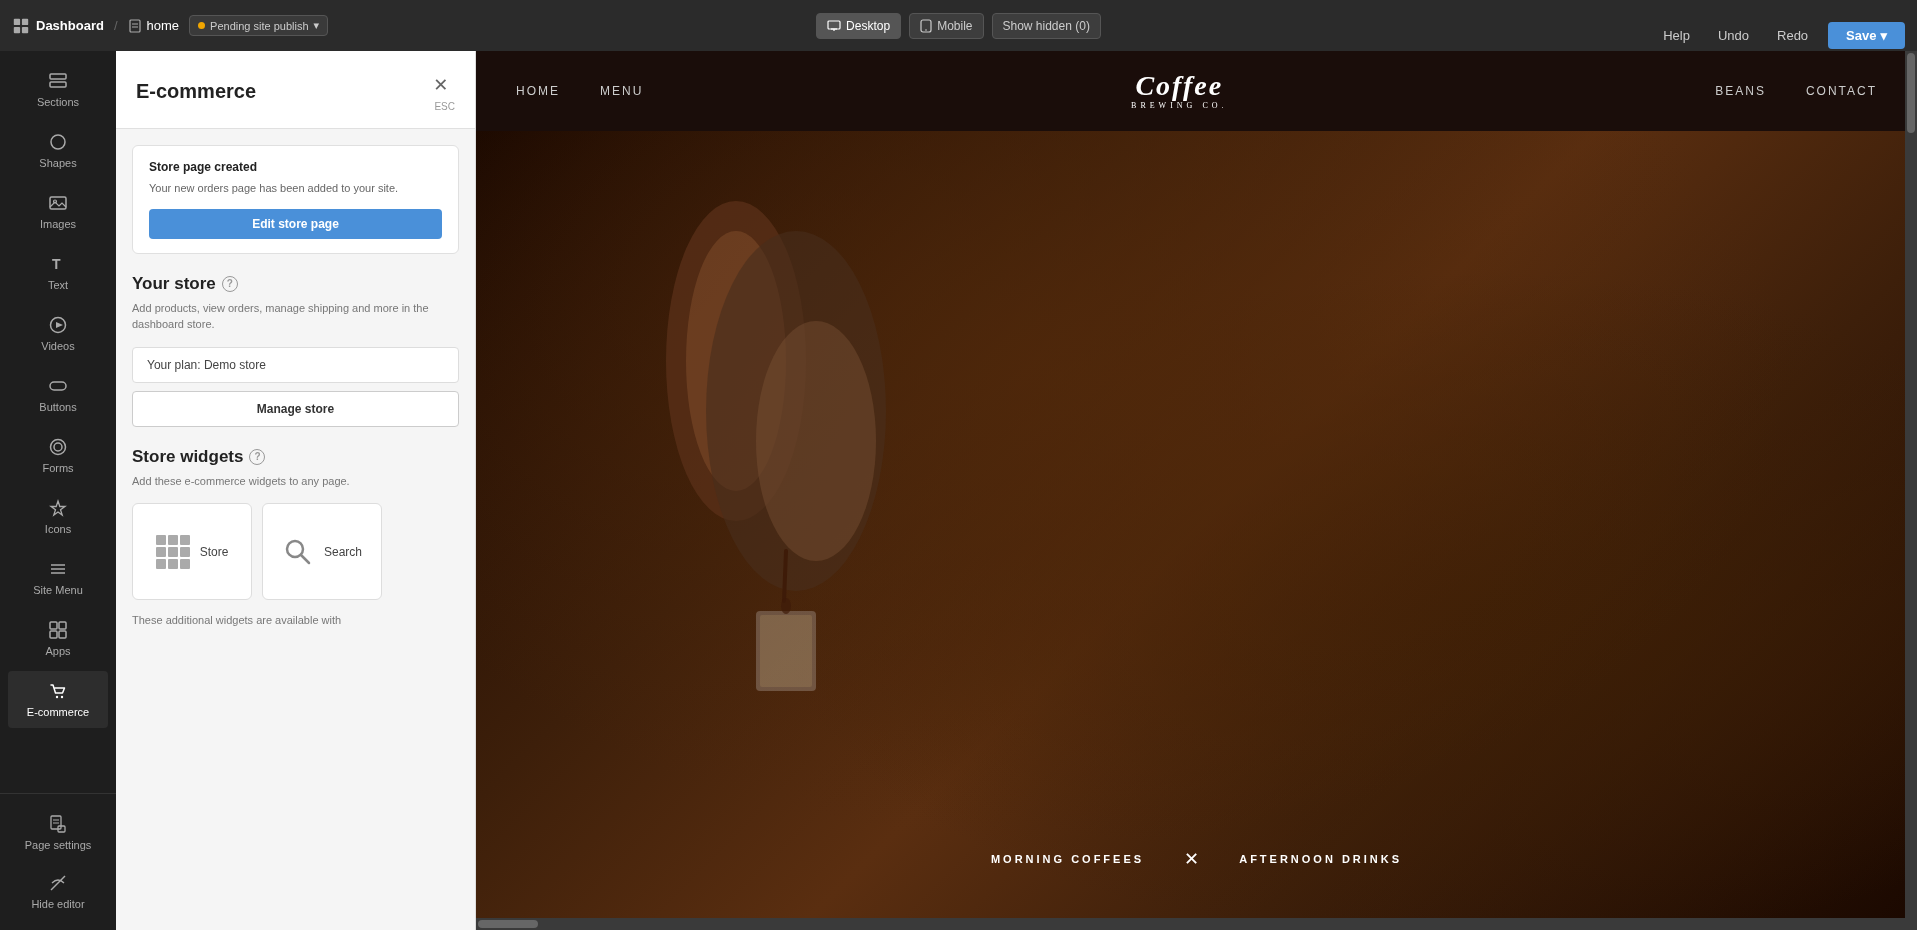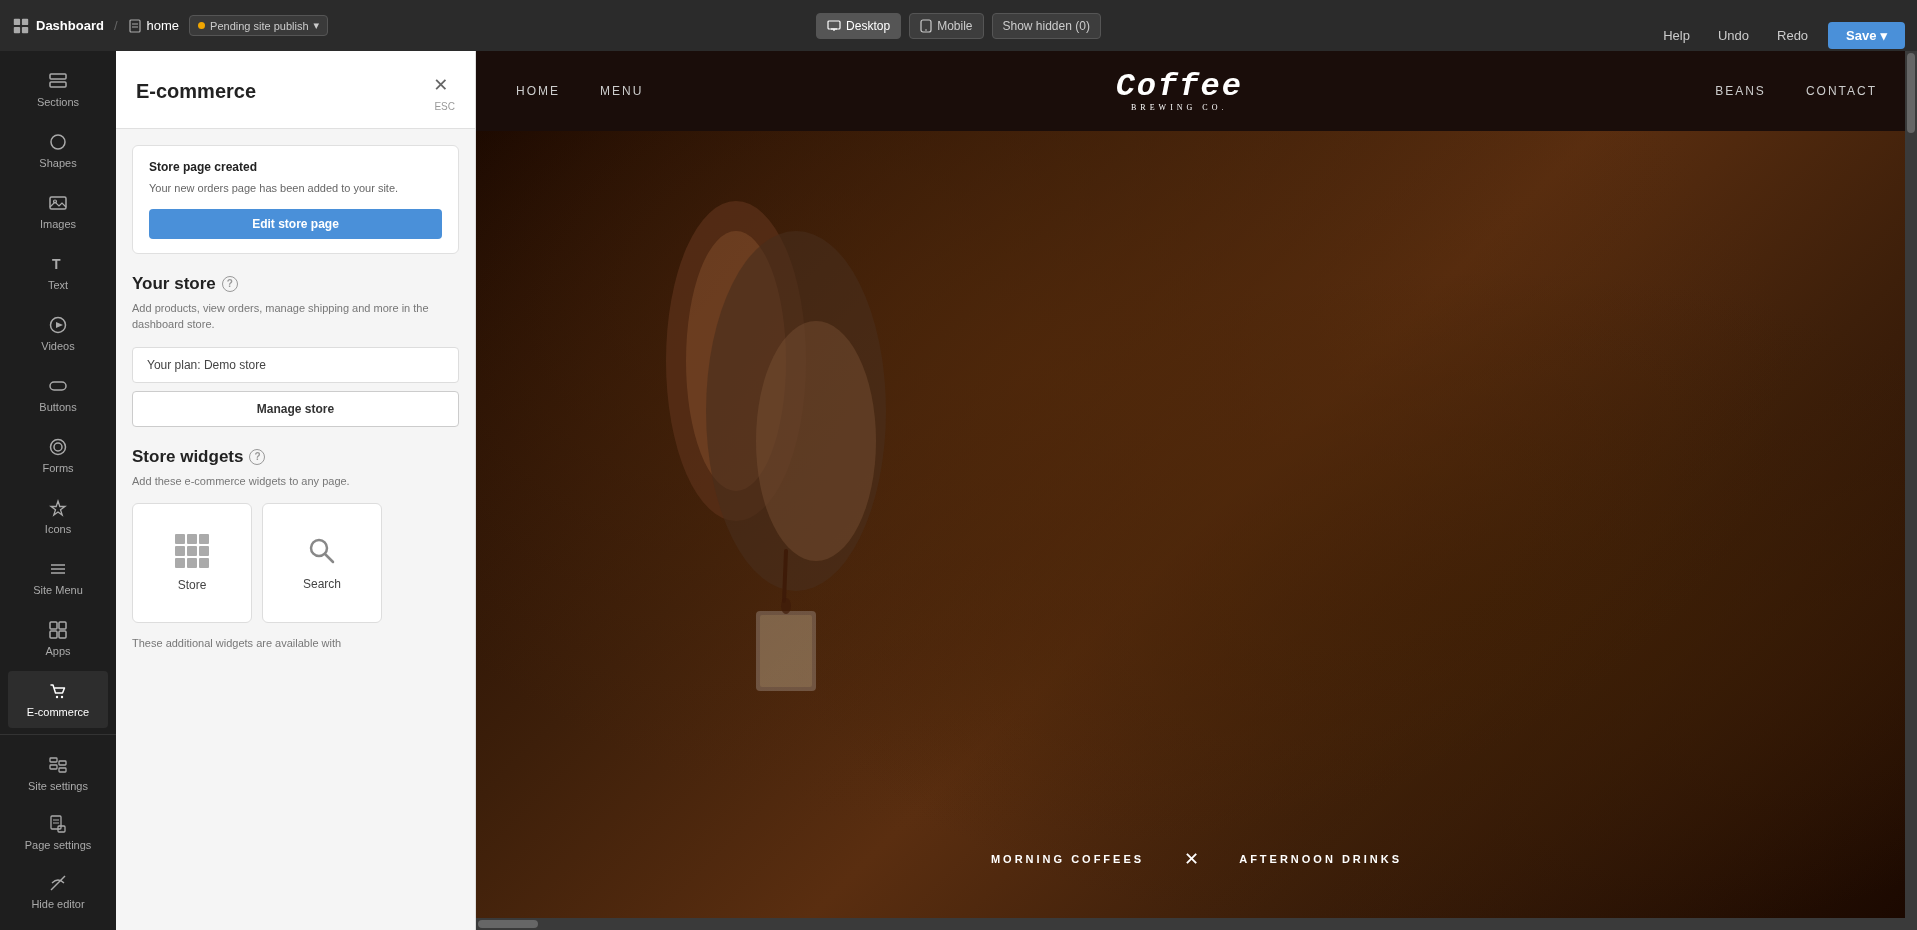--- a/index.html
+++ b/index.html
@@ -226,23 +226,23 @@
       display: flex;
       gap: 10px;
       flex-wrap: wrap;
       margin-top: 12px;
     }
     .widget-card {
       background: #fff;
       border: 1px solid #ddd;
       border-radius: 6px;
       width: 120px;
-      height: 120px;
-      display: flex;
-      flex-direction: column;
+      height: 97px;
+      display: flex;
+      flex-direction: row;
       align-items: center;
       justify-content: center;
       gap: 10px;
       cursor: pointer;
       font-size: 12px;
       color: #444;
     }
     .widget-icon-store {
       display: grid;
       grid-template-columns: 1fr 1fr 1fr;
@@ -516,29 +516,20 @@
           <circle cx="14" cy="16" r="1.2" fill="currentColor"></circle>
         </svg>
       <span>E-commerce</span>
     </div>
 
     <div class="sidebar-spacer"></div>
 
     <div class="sidebar-bottom">
       <div class="sidebar-item">
         <svg viewBox="0 0 20 20" fill="none">
-            <rect x="2" y="3" width="7" height="4" rx="0.8" stroke="currentColor" stroke-width="1.3"></rect>
-            <rect x="2" y="10" width="7" height="4" rx="0.8" stroke="currentColor" stroke-width="1.3"></rect>
-            <rect x="11" y="6" width="7" height="4" rx="0.8" stroke="currentColor" stroke-width="1.3"></rect>
-            <rect x="11" y="13" width="7" height="4" rx="0.8" stroke="currentColor" stroke-width="1.3"></rect>
-          </svg>
-        <span>Site settings</span>
-      </div>
-      <div class="sidebar-item">
-        <svg viewBox="0 0 20 20" fill="none">
             <rect x="3" y="2" width="10" height="13" rx="1" stroke="currentColor" stroke-width="1.3"></rect>
             <line x1="5" y1="6" x2="11" y2="6" stroke="currentColor" stroke-width="1"></line>
             <line x1="5" y1="9" x2="11" y2="9" stroke="currentColor" stroke-width="1"></line>
             <rect x="10" y="12" width="7" height="6" rx="1" stroke="currentColor" stroke-width="1.3"></rect>
           </svg>
         <span>Page settings</span>
       </div>
       <div class="sidebar-item">
         <svg viewBox="0 0 20 20" fill="none">
             <line x1="3" y1="17" x2="17" y2="3" stroke="currentColor" stroke-width="1.5"></line>
@@ -615,21 +606,21 @@
   <div id="preview">
     <div class="preview-inner">
       <div class="coffee-site">
 
         <div class="coffee-nav">
           <div class="coffee-nav-links">
             <span class="coffee-nav-link">HOME</span>
             <span class="coffee-nav-link">MENU</span>
           </div>
           <div class="coffee-logo">
-            <div style="font-style:italic; font-size:32px;font-family:Liberation Mono, monospace;">Coffee</div>
+            <div style="font-style:italic; font-size:28px;">Coffee</div>
             <div class="coffee-logo-sub">BREWING CO.</div>
           </div>
           <div class="coffee-nav-links">
             <span class="coffee-nav-link">BEANS</span>
             <span class="coffee-nav-link">CONTACT</span>
           </div>
         </div>
 
         <div class="coffee-hero">
           <div class="coffee-hero-bg"></div>

